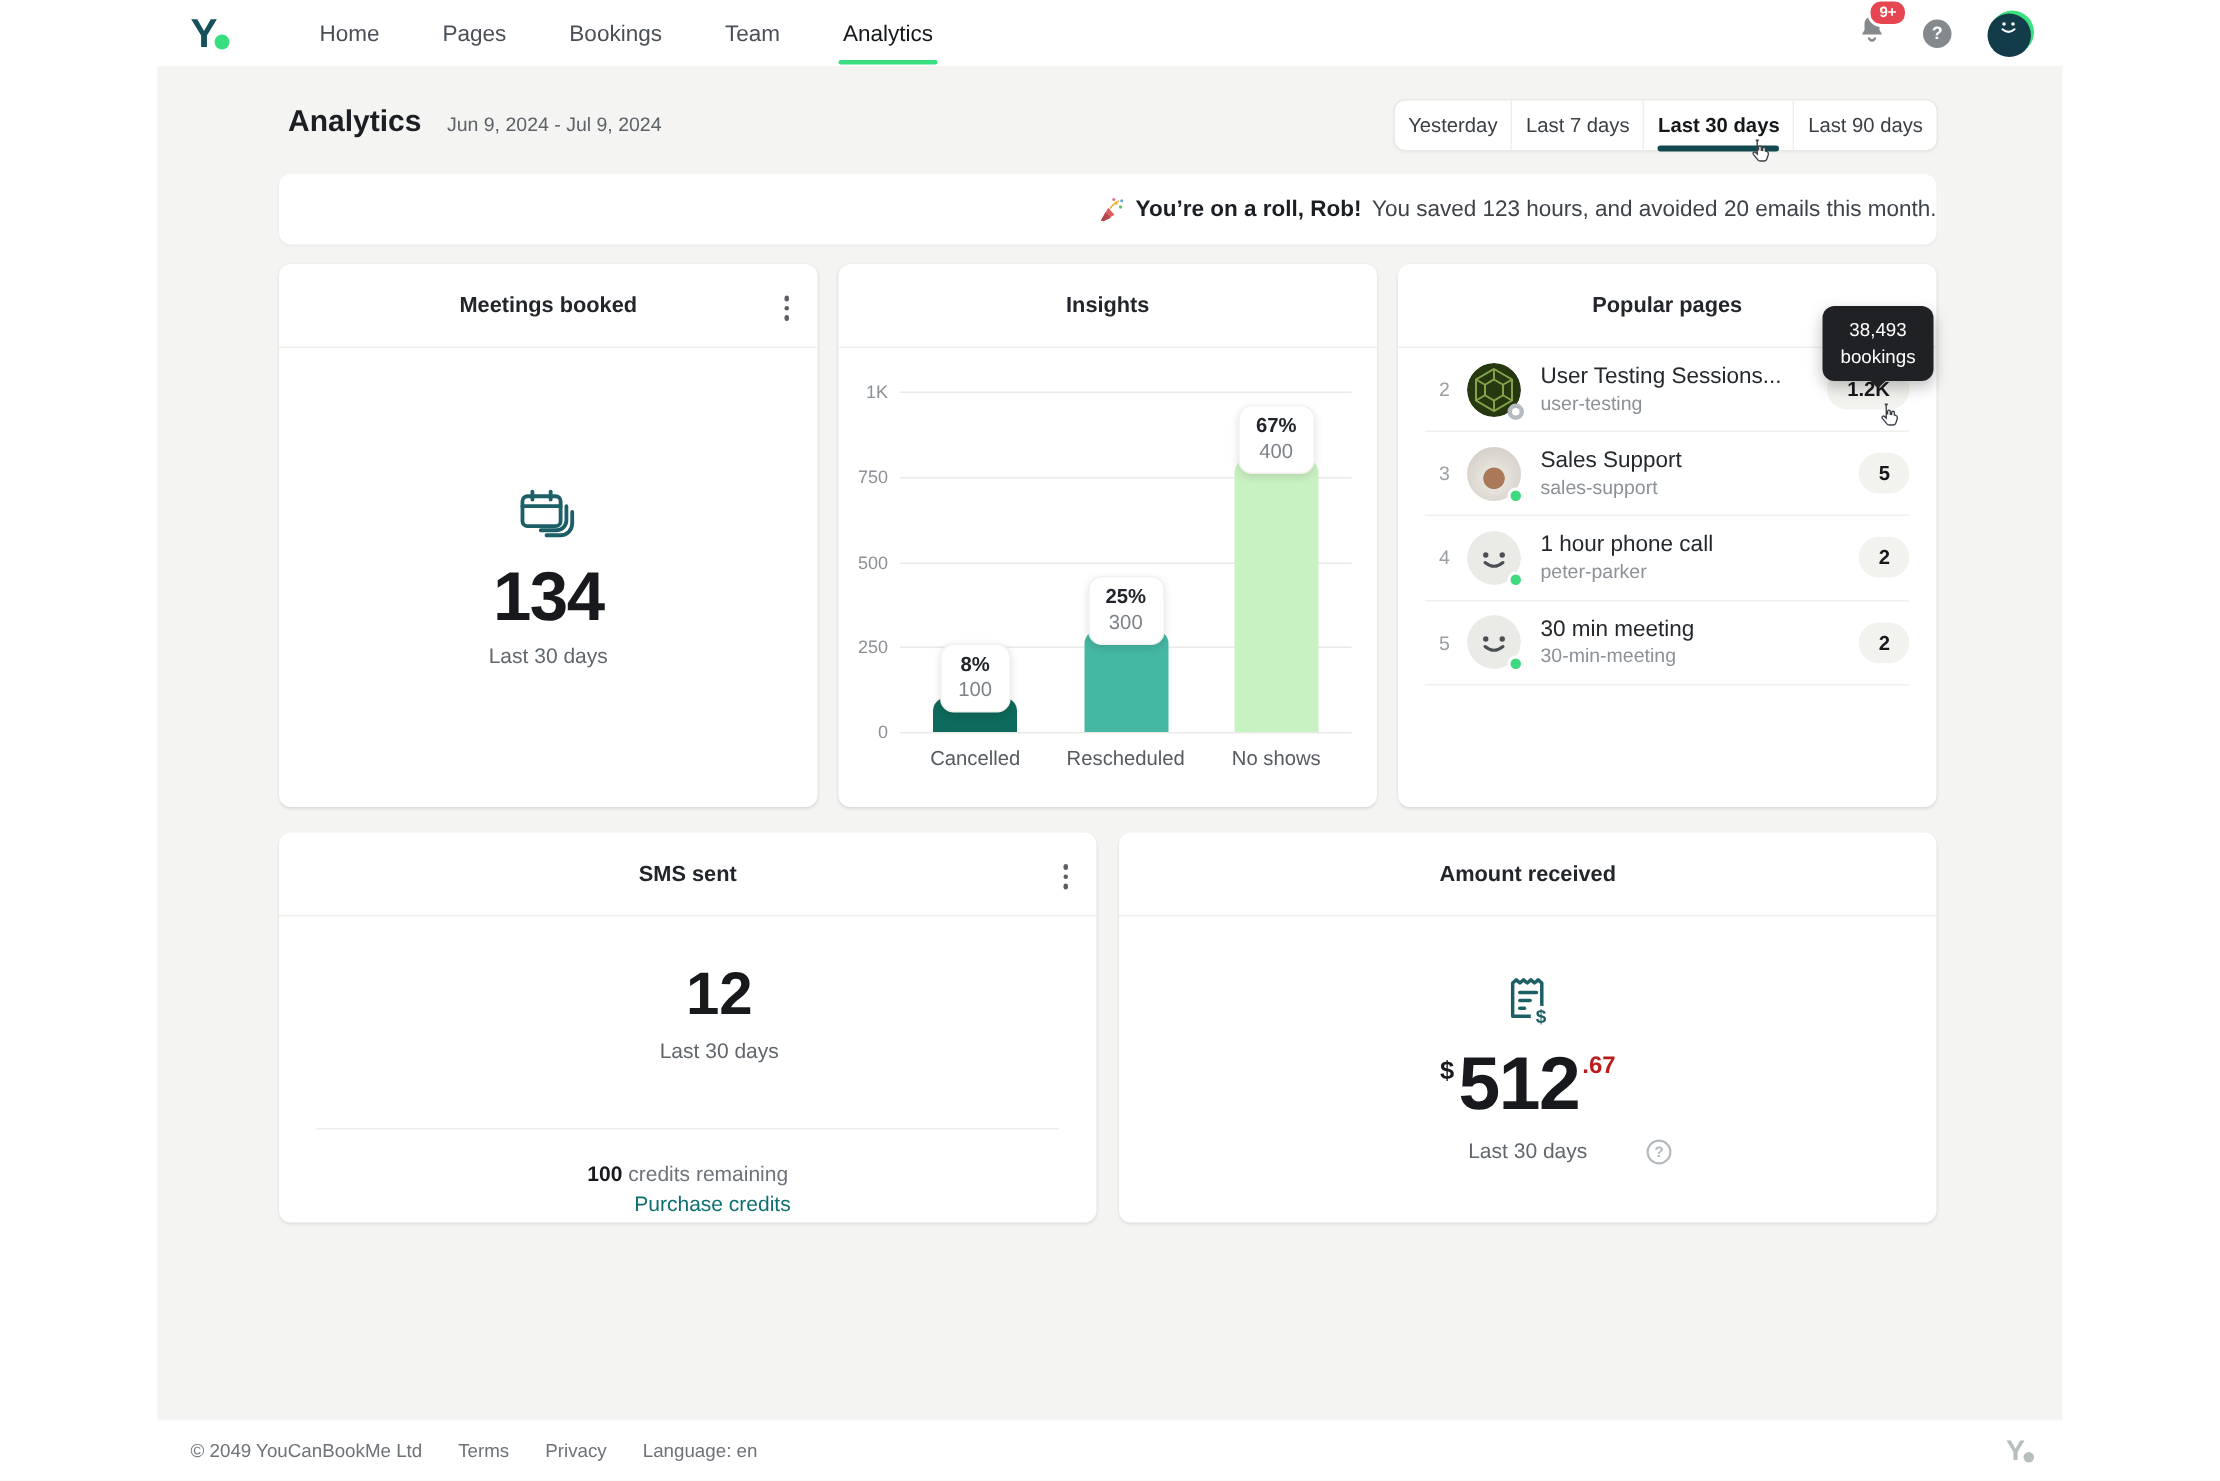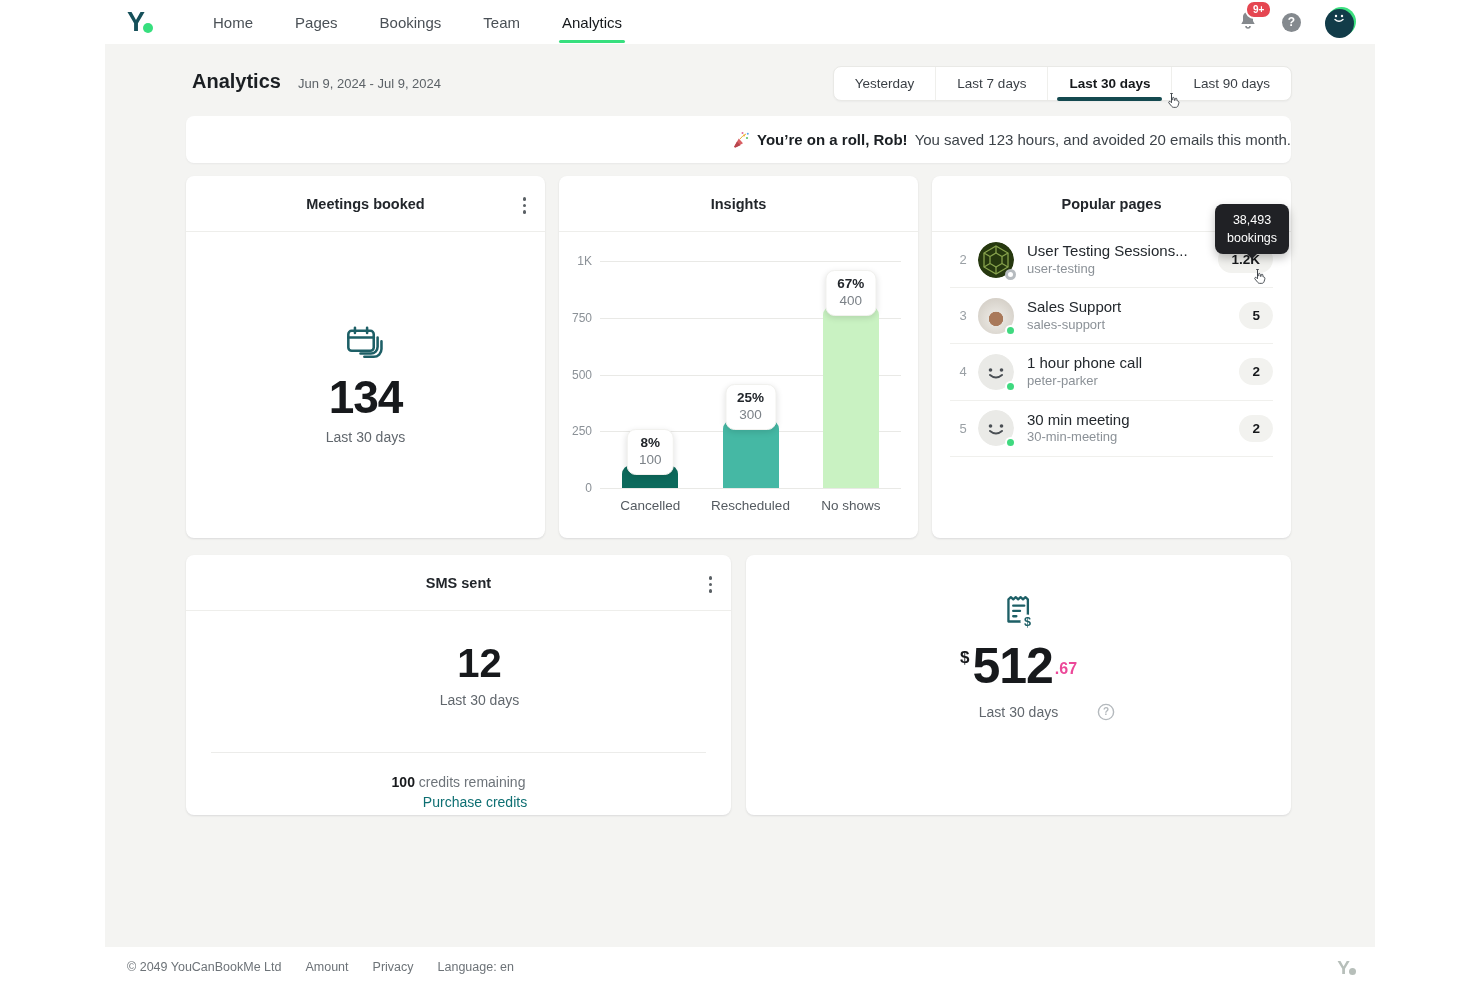--- a/index.html
+++ b/index.html
@@ -25,21 +25,21 @@
   .avatar-btn svg { position:absolute; left:6px; top:6px; }
 
   
   .app { position:absolute; left:105px; top:44px; width:1270px; height:903px; background:#f4f4f2; }
 
   .page-head { position:absolute; left:87px; top:26px; display:flex; align-items:baseline; gap:17px; }
   .page-title { font-size:20px; font-weight:600; color:#1b1f23; }
   .date-range { font-size:13px; color:#5c6267; }
 
   .filter-group { position:absolute; right:83px; top:22px; height:35px; display:flex; background:#fff; border:1px solid #e9e9e6; border-radius:8px; box-shadow:0 1px 2px rgba(16,24,40,.04); }
-  .filter-btn { position:relative; display:flex; align-items:center; padding:0 21px; font-size:13.5px; color:#3a3f45; cursor:pointer; border-left:1px solid #efefec; }
+  .filter-btn { position:relative; display:flex; align-items:center; padding:0 9px; font-size:13.5px; color:#3a3f45; cursor:pointer; border-left:1px solid #efefec; }
   .filter-btn:first-child { border-left:none; }
   .filter-btn.active { font-weight:700; color:#15181b; }
   .filter-btn.active .f-underline { position:absolute; left:9px; right:9px; bottom:-1px; height:4px; border-radius:3px; background:#14494f; }
 
   .banner { position:absolute; left:81px; top:72px; width:1105px; height:47px; background:#fff; border-radius:8px; box-shadow:0 1px 2px rgba(16,24,40,.05); display:flex; align-items:center; justify-content:flex-end; gap:7px; font-size:15px; color:#3d4349; }
   .banner b { color:#1b1f23; }
 
   .card { position:absolute; background:#fff; border-radius:8px; box-shadow:0 1px 2px rgba(16,24,40,.06),0 1px 3px rgba(16,24,40,.05); }
   .card-header { position:relative; height:56px; border-bottom:1px solid #eeeeeb; display:flex; align-items:center; justify-content:center; }
   .card-title { font-size:14.5px; font-weight:700; color:#22262b; }
@@ -95,21 +95,21 @@
   .sms-divider { height:1px; background:#ececea; margin:44px 25px 0; }
   .credits-line { text-align:center; margin-top:21px; font-size:14px; color:#6e747a; }
   .credits-line b { color:#17191c; }
   .purchase-link { display:block; text-align:center; margin-top:4px; font-size:14px; color:#0e6f72; cursor:pointer; text-decoration:none;padding-left:33px; }
 
   .card-amount { left:641px; top:511px; width:545px; height:260px; }
   .amount-body { height:203px; }
   .amount-row { display:flex; align-items:flex-start; margin-top:10px; }
   .amount-cur { font-size:17px; font-weight:700; color:#17191c; margin-top:7px; margin-right:3px; }
   .amount-main { font-size:50px; font-weight:700; color:#17191c; line-height:1; letter-spacing:-1px; }
-  .amount-cents { font-size:16px; font-weight:700; color:#ec4899; margin-top:19px; margin-left:2px; }
+  .amount-cents { font-size:16px; font-weight:700; color:#b91c1c; margin-top:5px; margin-left:2px; }
   .amount-caption-row { position:relative; margin-top:12px; width:100%; text-align:center; }
   .amount-caption-row .q { position:absolute; left:calc(50% + 78px); top:0; }
 
   
   .footer { position:absolute; left:0; bottom:0; width:1480px; height:40px; background:#fff; display:flex; align-items:center; font-size:12.5px; color:#6d7378; }
   .footer .copy { margin-left:127px; }
   .footer a { color:#6d7378; text-decoration:none; margin-left:24px; cursor:pointer; }
   .footer .lang { margin-left:24px; }
   .footer-brand { position:absolute; right:124px; display:flex; align-items:flex-end; }
   .footer-brand .y { font-size:19px; font-weight:800; color:#b7bfba; line-height:17px; letter-spacing:-1px; }
@@ -389,20 +389,23 @@
         <div class="stat-caption">Last 30 days</div>
       </div>
       <div class="sms-divider"></div>
       <div class="credits-line">
         <b>100</b><span> credits remaining</span>
       </div>
       <a class="purchase-link">Purchase credits</a>
     </section>
 
     <section class="card card-amount">
+      <div class="card-header">
+        <span class="card-title">Amount received</span>
+      </div>
       <div class="stat-body amount-body">
         <svg width="36" height="38" viewBox="0 0 34 36">
           <g fill="none" stroke="#1d5f66" stroke-width="2.2" stroke-linecap="round" stroke-linejoin="round">
             <path d="M7 6 l2.3-2 2.3 2 2.3-2 2.3 2 2.3-2 2.3 2 2.3-2 2.3 2 V27 H7 Z"></path>
             <line x1="11.5" y1="12" x2="22" y2="12"></line>
             <line x1="11.5" y1="17" x2="18" y2="17"></line>
             <line x1="11.5" y1="22" x2="14.5" y2="22"></line>
           </g>
           <circle cx="25" cy="27" r="6.6" fill="#ffffff"></circle>
           <text x="25" y="31" text-anchor="middle" font-size="12" font-weight="bold" fill="#1d5f66" font-family="Liberation Sans, sans-serif">$</text>
@@ -419,21 +422,21 @@
             <text x="9" y="12.4" text-anchor="middle" font-size="10" font-weight="bold" fill="#b4b9bd" font-family="Liberation Sans, sans-serif">?</text>
           </svg>
         </div>
       </div>
     </section>
 
   </main>
 
   <footer class="footer">
     <span class="copy">© 2049 YouCanBookMe Ltd</span>
-    <a>Amount</a>
+    <a>Terms</a>
     <a>Privacy</a>
     <span class="lang">Language: en</span>
     <div class="footer-brand">
       <span class="y">Y</span>
       <span class="dot"></span>
     </div>
   </footer>
 
 </div>
 

